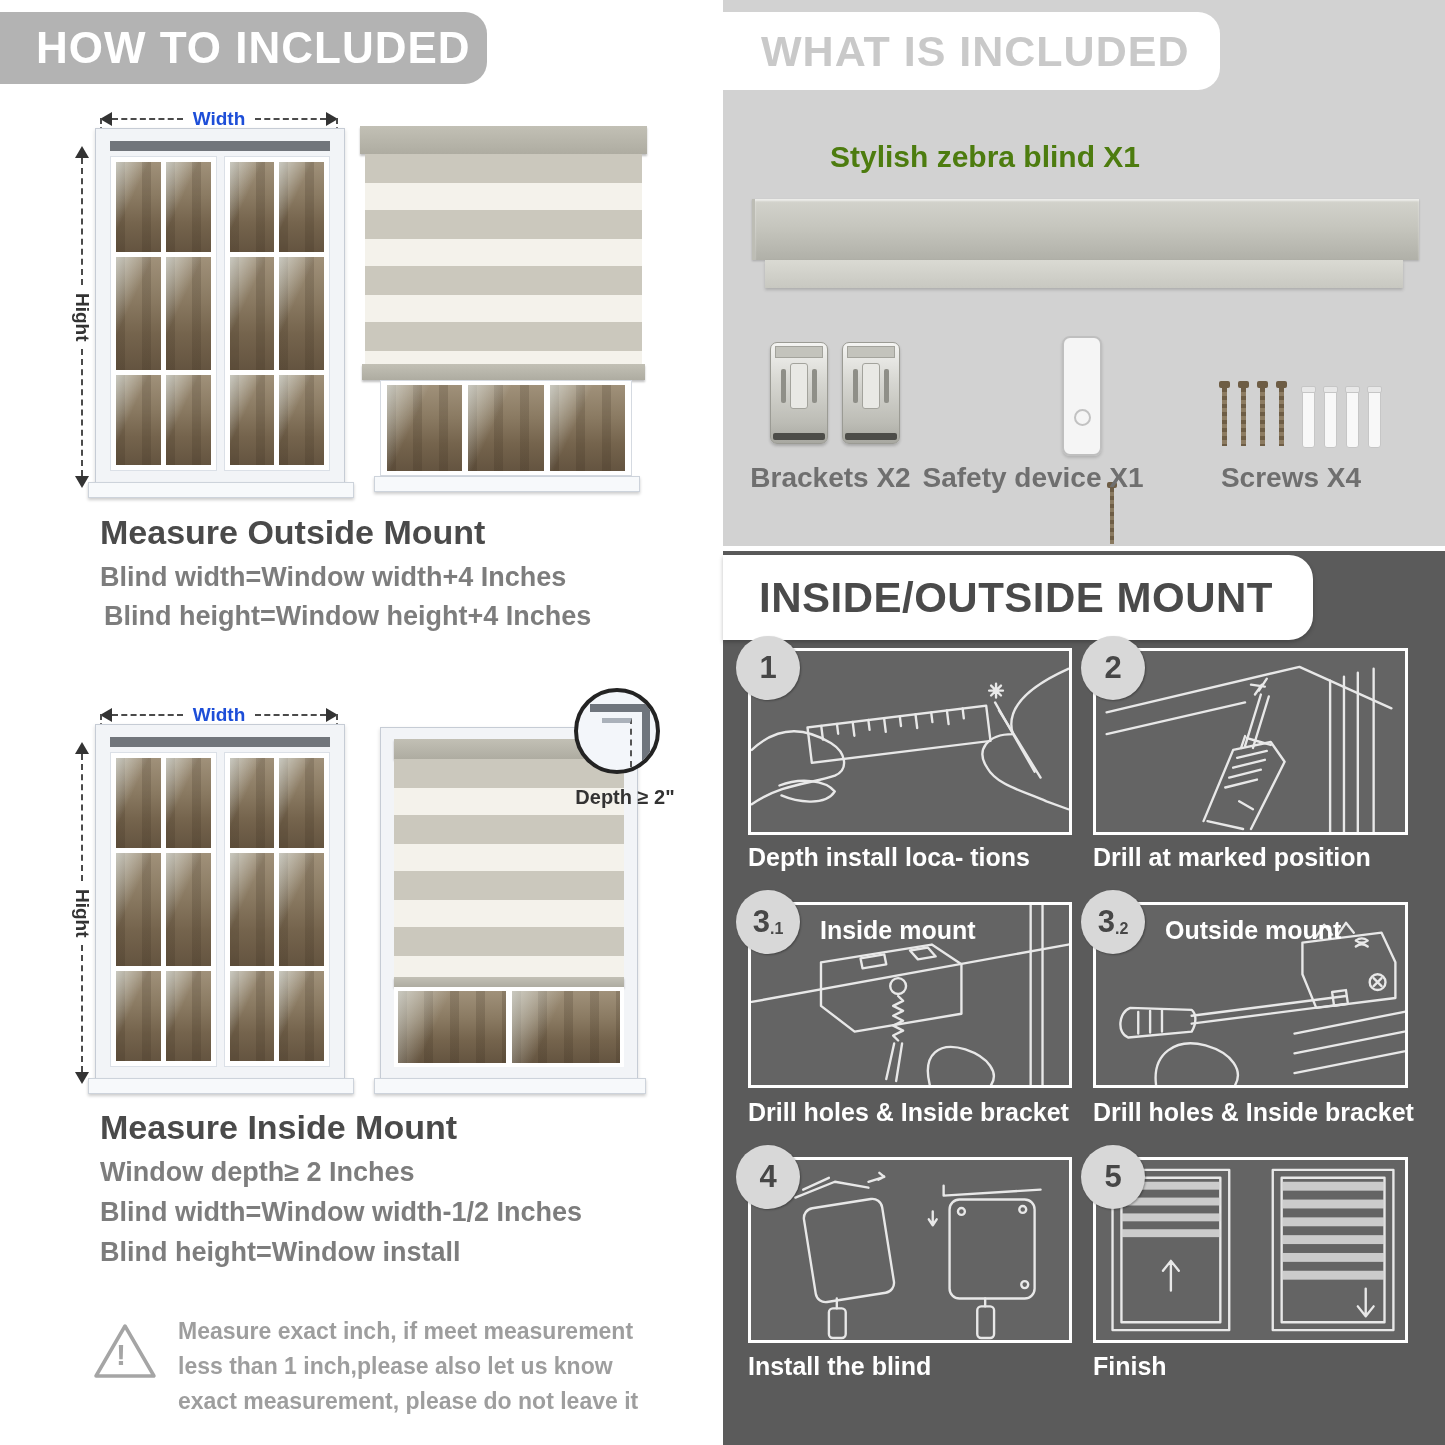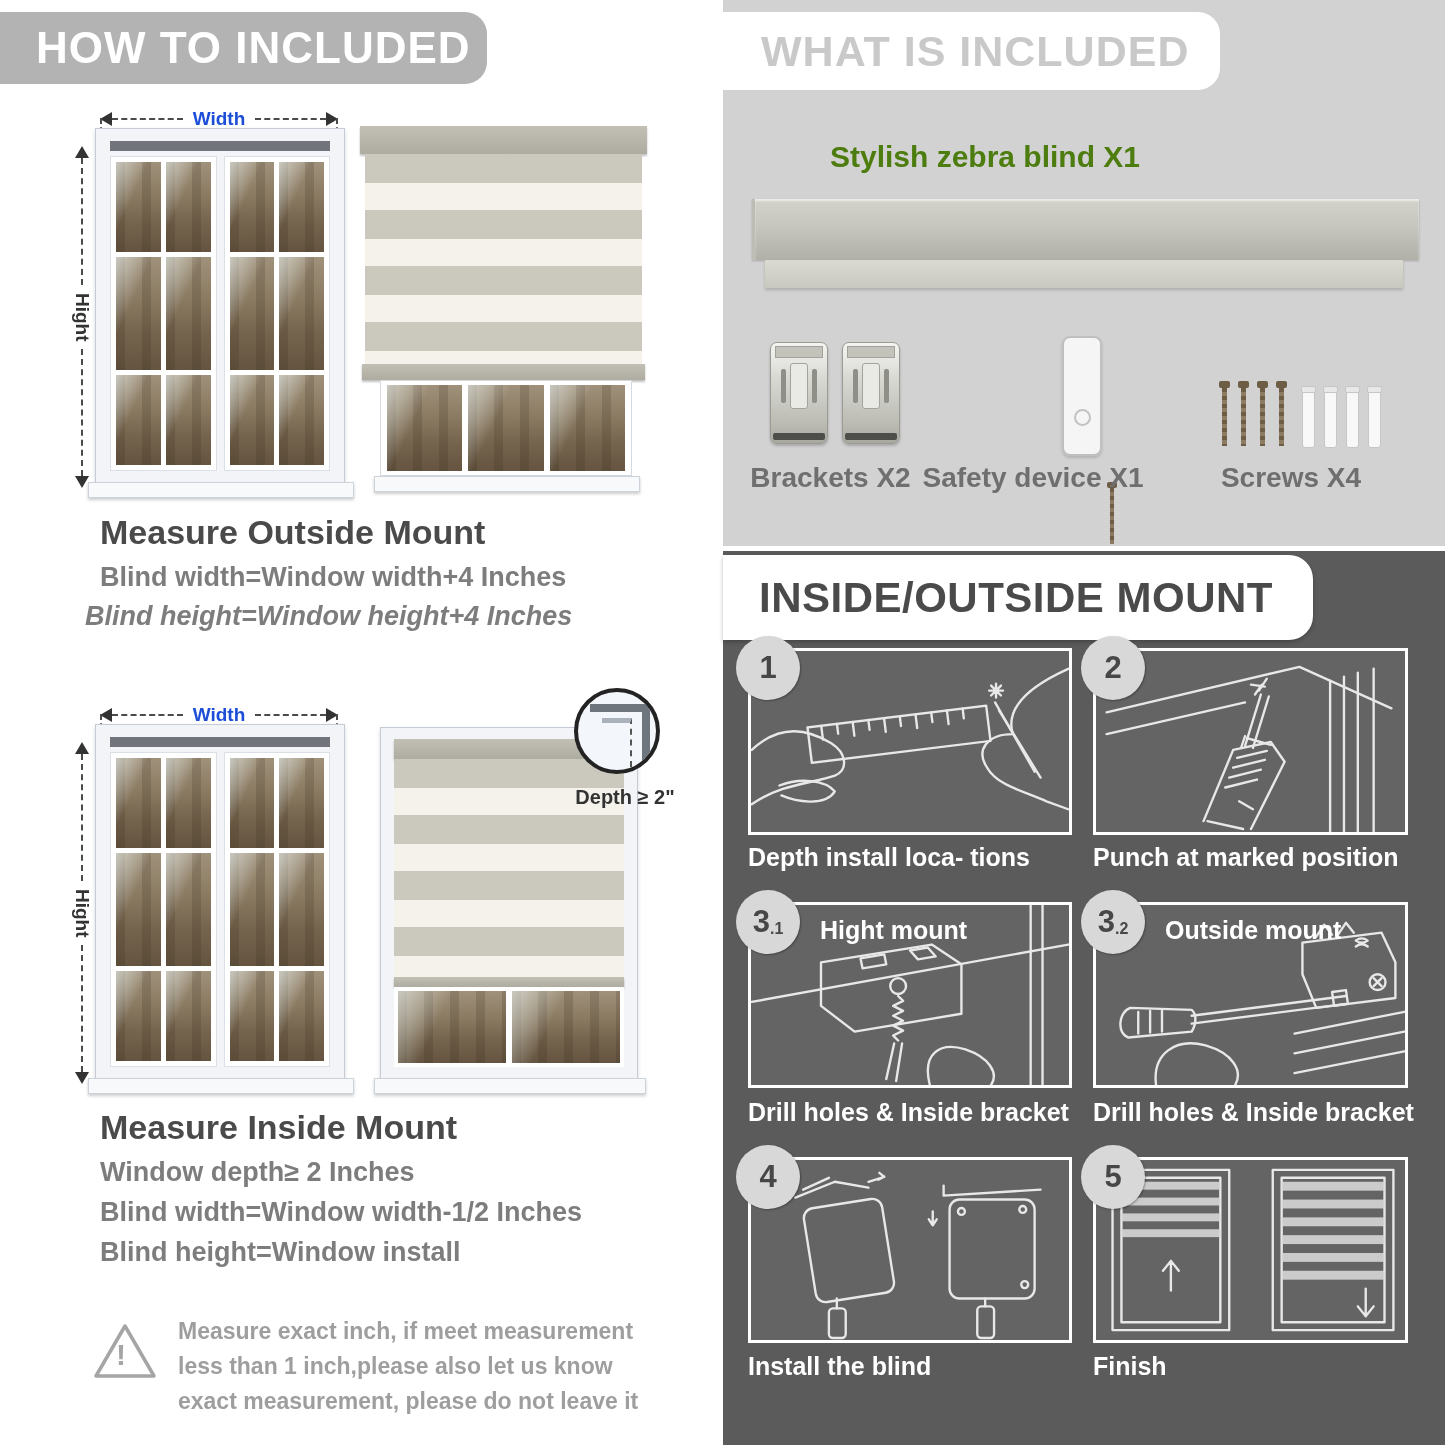--- a/index.html
+++ b/index.html
@@ -179,21 +179,21 @@
 <div class="abs cassette" style="left:362px;top:364px;width:283px;height:16px;"></div>
 <div class="abs" style="left:380px;top:380px;width:252px;height:96px;background:#ffffff;padding:4px 6px;box-sizing:border-box;display:flex;gap:6px;border:1px solid #d5dae1;">
   <div class="pane" style="flex:1;"></div>
     <div class="pane" style="flex:1;"></div>
     <div class="pane" style="flex:1;"></div>
 </div>
 <div class="abs sill" style="left:374px;top:476px;width:264px;height:14px;"></div>
 
 <div class="abs sec-title" style="left:100px;top:513px;">Measure Outside Mount</div>
 <div class="abs sec-line" style="left:100px;top:562px;">Blind width=Window width+4 Inches</div>
-<div class="abs sec-line" style="left:85px;top:601px;font-style:italic;">Blind height=Window height+4 Inches</div>
+<div class="abs sec-line" style="left:104px;top:601px;">Blind height=Window height+4 Inches</div>
 
 <div class="abs harrow" style="left:100px;top:704px;width:238px;">
   <span class="tri l"></span>
   <span class="dash"></span>
   <span class="lbl">Width</span>
   <span class="dash"></span>
   <span class="tri r"></span>
   <span class="gd" style="left:0;"></span>
   <span class="gd" style="right:0;"></span>
 </div>
@@ -347,40 +347,40 @@
     <path d="M146,98 l4,-12 M152,88 l10,3 M162,91 l14,4"></path>
     <path d="M108,172 L138,100 L176,92 L190,112 L156,180"></path>
     <path d="M142,108 l30,-7 M138,118 l32,-8 M134,128 l32,-8 M130,138 l32,-8"></path>
     <path d="M144,152 l14,8 M112,172 l36,8"></path>
   </svg>
 </div>
 <div class="abs badge" style="left:1081px;top:636px;">
   <span>2</span>
     <span class="sub"></span>
 </div>
-<div class="abs caption" style="left:1093px;top:843px;">Punch at  marked position</div>
+<div class="abs caption" style="left:1093px;top:843px;">Drill at  marked position</div>
 
 <div class="abs panel" style="left:748px;top:902px;width:324px;height:186px;">
   <svg class="art" viewBox="0 0 320 182">
     <path d="M0,98 L320,40"></path>
     <path d="M282,0 L282,182 M294,0 L294,182"></path>
     <path d="M70,58 L182,40 L212,60 L212,110 L104,128 L70,102 Z"></path>
     <path d="M110,54 l24,-4 l2,10 l-24,4 Z"></path>
     <path d="M160,46 l18,-3 l8,9 l-18,3 Z"></path>
     <circle cx="148" cy="82" r="8"></circle>
     <path d="M148,92 l5,5 l-10,5 l10,5 l-10,5 l10,5 l-10,5 l10,5 l-10,5 l5,5"></path>
     <path d="M144,140 L136,176 M152,140 L146,178"></path>
     <path d="M180,182 C172,150 190,138 216,146 C240,154 250,170 242,182"></path>
   </svg>
 </div>
 <div class="abs badge" style="left:736px;top:890px;">
   <span>3</span>
     <span class="sub">.1</span>
 </div>
-<div class="abs ptag" style="left:820px;top:916px;">Hight mount</div>
+<div class="abs ptag" style="left:820px;top:916px;">Inside mount</div>
 <div class="abs caption" style="left:748px;top:1098px;">Drill holes &amp;  Inside bracket</div>
 
 <div class="abs panel" style="left:1093px;top:902px;width:315px;height:186px;">
   <svg class="art" viewBox="0 0 311 182">
     <path d="M200,130 L311,108 M200,150 L311,128 M200,170 L311,148"></path>
     <path d="M208,38 L288,28 L302,58 L302,94 L222,104 L208,70 Z"></path>
     <path d="M222,32 l8,-12 l8,10 M244,30 l8,-12 l8,10"></path>
     <path d="M262,36 c4,-3 8,-3 12,0 c-4,3 -8,3 -12,0 M262,42 c4,-3 8,-3 12,0"></path>
     <circle cx="284" cy="78" r="8"></circle>
     <path d="M280,74 l8,8 M288,74 l-8,8"></path>

